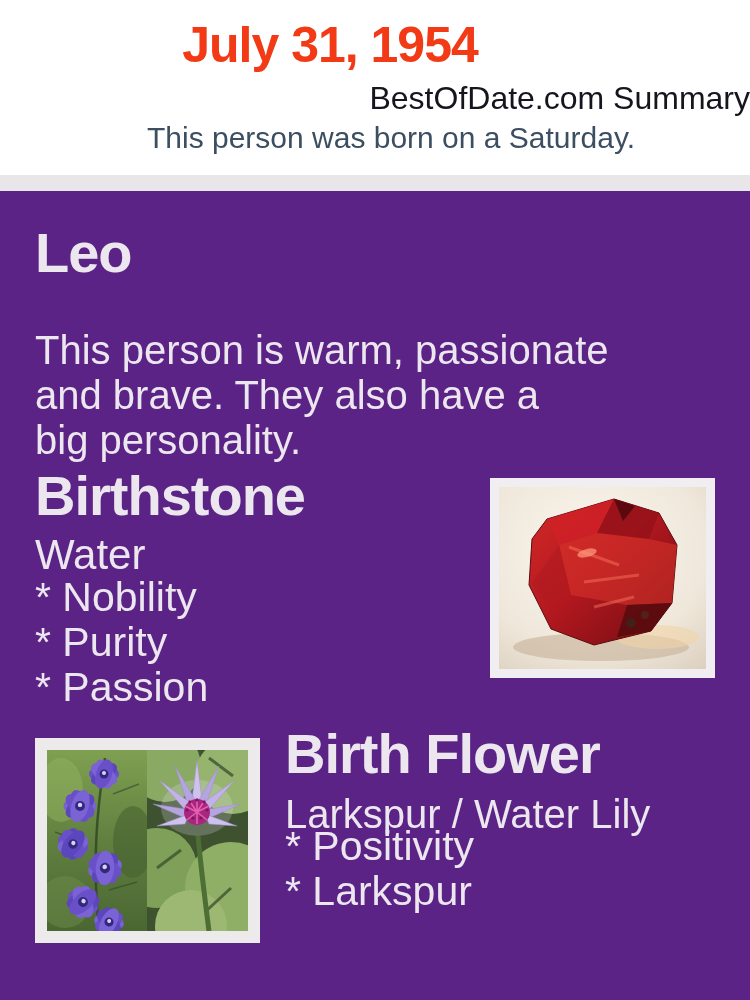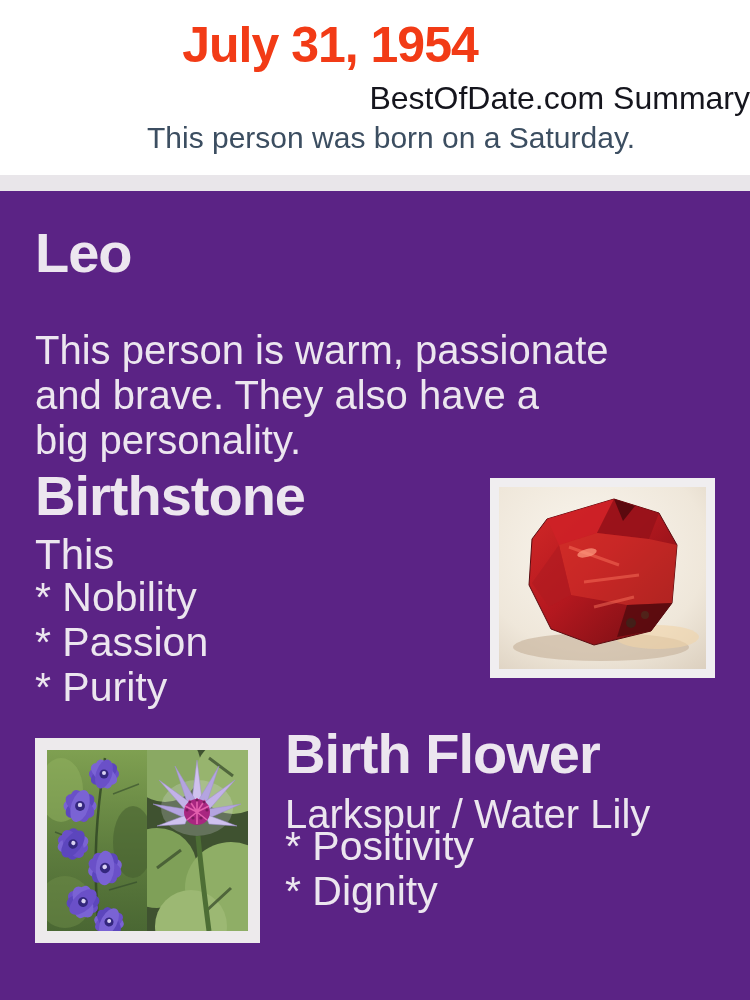--- a/index.html
+++ b/index.html
@@ -61,25 +61,25 @@
     <div class="born-on">This person was born on a Saturday.</div>
   </div>
   <div class="header-divider"></div>
 
   <div class="zodiac-sign on-purple">Leo</div>
   <div class="zodiac-desc on-purple">This person is warm, passionate
 and brave. They also have a
 big personality.</div>
 
   <div class="section-heading bs-heading on-purple">Birthstone</div>
-  <div class="bs-name on-purple">This</div>
+  <div class="bs-name on-purple">Water</div>
   <div class="bs-traits">
     <div class="trait on-purple">* Nobility</div>
+    <div class="trait on-purple">* Purity</div>
     <div class="trait on-purple">* Passion</div>
-    <div class="trait on-purple">* Purity</div>
   </div>
 
   <div class="photo-frame ruby-frame">
     <svg width="207" height="182" viewBox="0 0 207 182">
       <defs>
         <radialGradient id="rbg" cx="45%" cy="35%" r="85%">
           <stop offset="0%" stop-color="#faf6ef"></stop>
           <stop offset="65%" stop-color="#efe7da"></stop>
           <stop offset="100%" stop-color="#dcd0bf"></stop>
         </radialGradient>
@@ -214,16 +214,16 @@
           <circle cx="54" cy="68" r="1.6"></circle>
         </g>
       </svg>
     </div>
   </div>
 
   <div class="section-heading bf-heading on-purple">Birth Flower</div>
   <div class="bf-name on-purple">Larkspur / Water Lily</div>
   <div class="bf-traits">
     <div class="trait on-purple">* Positivity</div>
-    <div class="trait on-purple">* Dignity</div>
+    <div class="trait on-purple">* Larkspur</div>
   </div>
 
 </div>
 
 </body></html>

